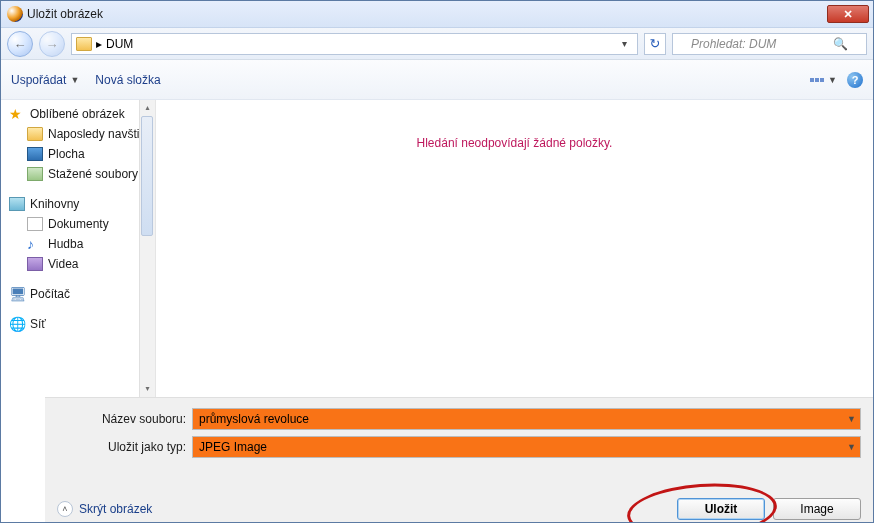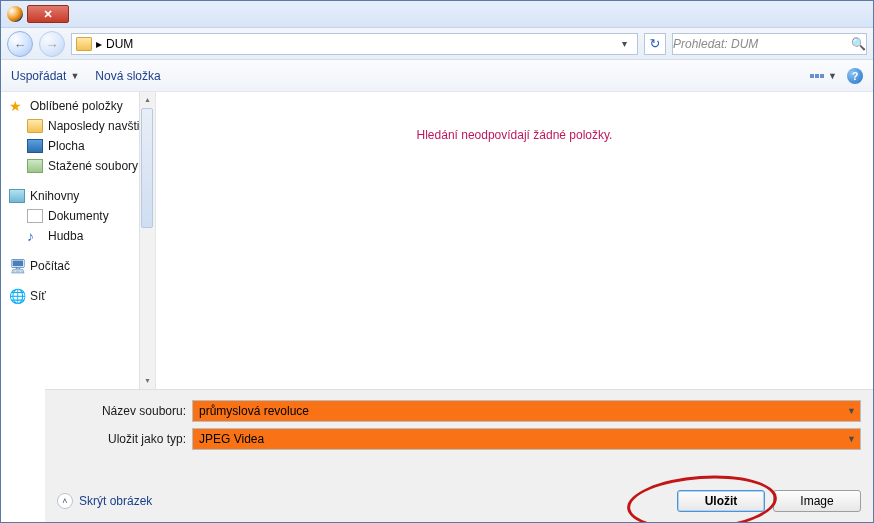--- a/index.html
+++ b/index.html
@@ -11,25 +11,25 @@
 .titlebar .title { font-size: 12px; color: #1a1a1a; flex: 1; }
 .titlebar .closebtn { width: 42px; height: 18px; background: linear-gradient(#e07a6e, #c73a28); border: 1px solid #912c1f; border-radius: 2px; display: flex; align-items: center; justify-content: center; color: #fff; font-weight: bold; font-size: 11px; }
 
 
 .navrow { height: 32px; background: linear-gradient(#f3f6fb, #e7eef8); display: flex; align-items: center; padding: 0 6px; gap: 6px; border-bottom: 1px solid #d4dde8; }
 .navbtn { width: 26px; height: 26px; border-radius: 50%; background: radial-gradient(circle at 30% 30%, #fff, #d4e5ff 50%, #a9c4ef); border: 1px solid #93b3e3; display: flex; align-items: center; justify-content: center; color: #6c6c6c; font-size: 13px; }
 .addr { flex: 1; height: 22px; background: #fff; border: 1px solid #b7c6db; display: flex; align-items: center; padding: 0 4px; gap: 4px; font-size: 12px; }
 .addr .folder-ico { width: 16px; height: 14px; background: linear-gradient(#ffe9a8,#f3c254); border: 1px solid #d1a740; border-radius: 1px; position: relative; }
 .addr .drop { margin-left: auto; color: #4a4a4a; padding: 0 6px; font-size: 10px; }
 .refresh { width: 22px; height: 22px; background: #fff; border: 1px solid #b7c6db; display: flex; align-items: center; justify-content: center; color: #2a5fbb; font-size: 13px; }
-.search { width: 195px; height: 22px; background: #fff; border: 1px solid #b7c6db; display: flex; align-items: center; padding: 0 0; font-size: 12px; color: #8b8b8b; font-style: italic; }
+.search { width: 195px; height: 22px; background: #fff; border: 1px solid #b7c6db; display: flex; align-items: center; padding: 0 18px; font-size: 12px; color: #8b8b8b; font-style: italic; }
 .search .sicon { margin-left: auto; color: #2a5fbb; font-style: normal; }
 
 
-.toolbar { height: 32px; background: linear-gradient(#fbfcfe, #eff3f9); border-bottom: 1px solid #e1e7f0; display: flex; align-items: center; padding: 0 10px; gap: 16px; font-size: 12px; color: #1e3f8a; }
+.toolbar { height: 40px; background: linear-gradient(#fbfcfe, #eff3f9); border-bottom: 1px solid #e1e7f0; display: flex; align-items: center; padding: 0 10px; gap: 16px; font-size: 12px; color: #1e3f8a; }
 .toolbar .item { display: flex; align-items: center; gap: 4px; }
 .toolbar .right { margin-left: auto; display: flex; align-items: center; gap: 10px; }
 .thumb-ico { display: flex; gap: 1px; }
 .thumb-ico span { width: 4px; height: 4px; background: #6a8fd1; }
 .help-ico { width: 16px; height: 16px; border-radius: 50%; background: radial-gradient(circle at 30% 30%, #8cc4f0, #1e6fcd); color: #fff; display: flex; align-items: center; justify-content: center; font-size: 11px; font-weight: bold; }
 
 
 .body { display: flex; height: 297px; background: #fff; }
 .tree { width: 155px; border-right: 1px solid #e5e5e5; position: relative; overflow: hidden; }
 .scrollbar { position: absolute; right: 0; top: 0; bottom: 0; width: 16px; background: #f2f2f2; border-left: 1px solid #e0e0e0; }
@@ -68,20 +68,21 @@
 .btn.primary { border: 1px solid #4f93d6; box-shadow: inset 0 0 0 1px #aed3f2; font-weight: bold; }
 
 
 .highlight { position: absolute; width: 150px; height: 54px; border: 3px solid #c21515; border-radius: 50%; bottom: -8px; right: 96px; transform: rotate(-4deg); pointer-events: none; }
 </style>
 </head>
 <body>
 
 <div class="titlebar">
   <div class="app-ico"></div>
+  <div class="title">Uložit obrázek</div>
   <div class="closebtn">✕</div>
 </div>
 
 <div class="navrow">
   <div class="navbtn">←</div>
   <div class="navbtn" style="opacity:.6">→</div>
   <div class="addr">
     <span class="folder-ico"></span>
     <span>▸</span>
     <span>DUM</span>
@@ -113,21 +114,21 @@
     </div>
     <div class="help-ico">?</div>
   </div>
 </div>
 
 <div class="body">
   <div class="tree">
     <ul>
       <li>
           <span class="ico ico-star">★</span>
-          <span>Oblíbené položky</span>
+          <span>Oblíbené obrázek</span>
         </li>
       <li class="indent">
           <span class="ico ico-folder"></span>
           <span>Naposledy navšti</span>
         </li>
       <li class="indent">
           <span class="ico ico-desktop"></span>
           <span>Plocha</span>
         </li>
       <li class="indent">
@@ -139,20 +140,24 @@
           <span class="ico ico-lib"></span>
           <span>Knihovny</span>
         </li>
       <li class="indent">
           <span class="ico ico-doc"></span>
           <span>Dokumenty</span>
         </li>
       <li class="indent">
           <span class="ico ico-music">♪</span>
           <span>Hudba</span>
+        </li>
+      <li class="indent">
+          <span class="ico ico-video"></span>
+          <span>Videa</span>
         </li>
       <li class="spacer"></li>
       <li>
           <span class="ico ico-pc">🖥</span>
           <span>Počítač</span>
         </li>
       <li class="spacer"></li>
       <li>
           <span class="ico ico-net">🌐</span>
           <span>Síť</span>
@@ -171,21 +176,21 @@
   <div class="row">
     <label>Název souboru:</label>
     <div class="field">
       <span>průmyslová revoluce</span>
       <span class="drop">▼</span>
     </div>
   </div>
   <div class="row">
     <label>Uložit jako typ:</label>
     <div class="field">
-      <span>JPEG Videa</span>
+      <span>JPEG Image</span>
       <span class="drop">▼</span>
     </div>
   </div>
   <div class="btnrow">
     <div class="hidefolders">
       <span class="chev">˄</span>
       <span>Skrýt obrázek</span>
     </div>
     <div class="btns">
       <div class="btn primary">

